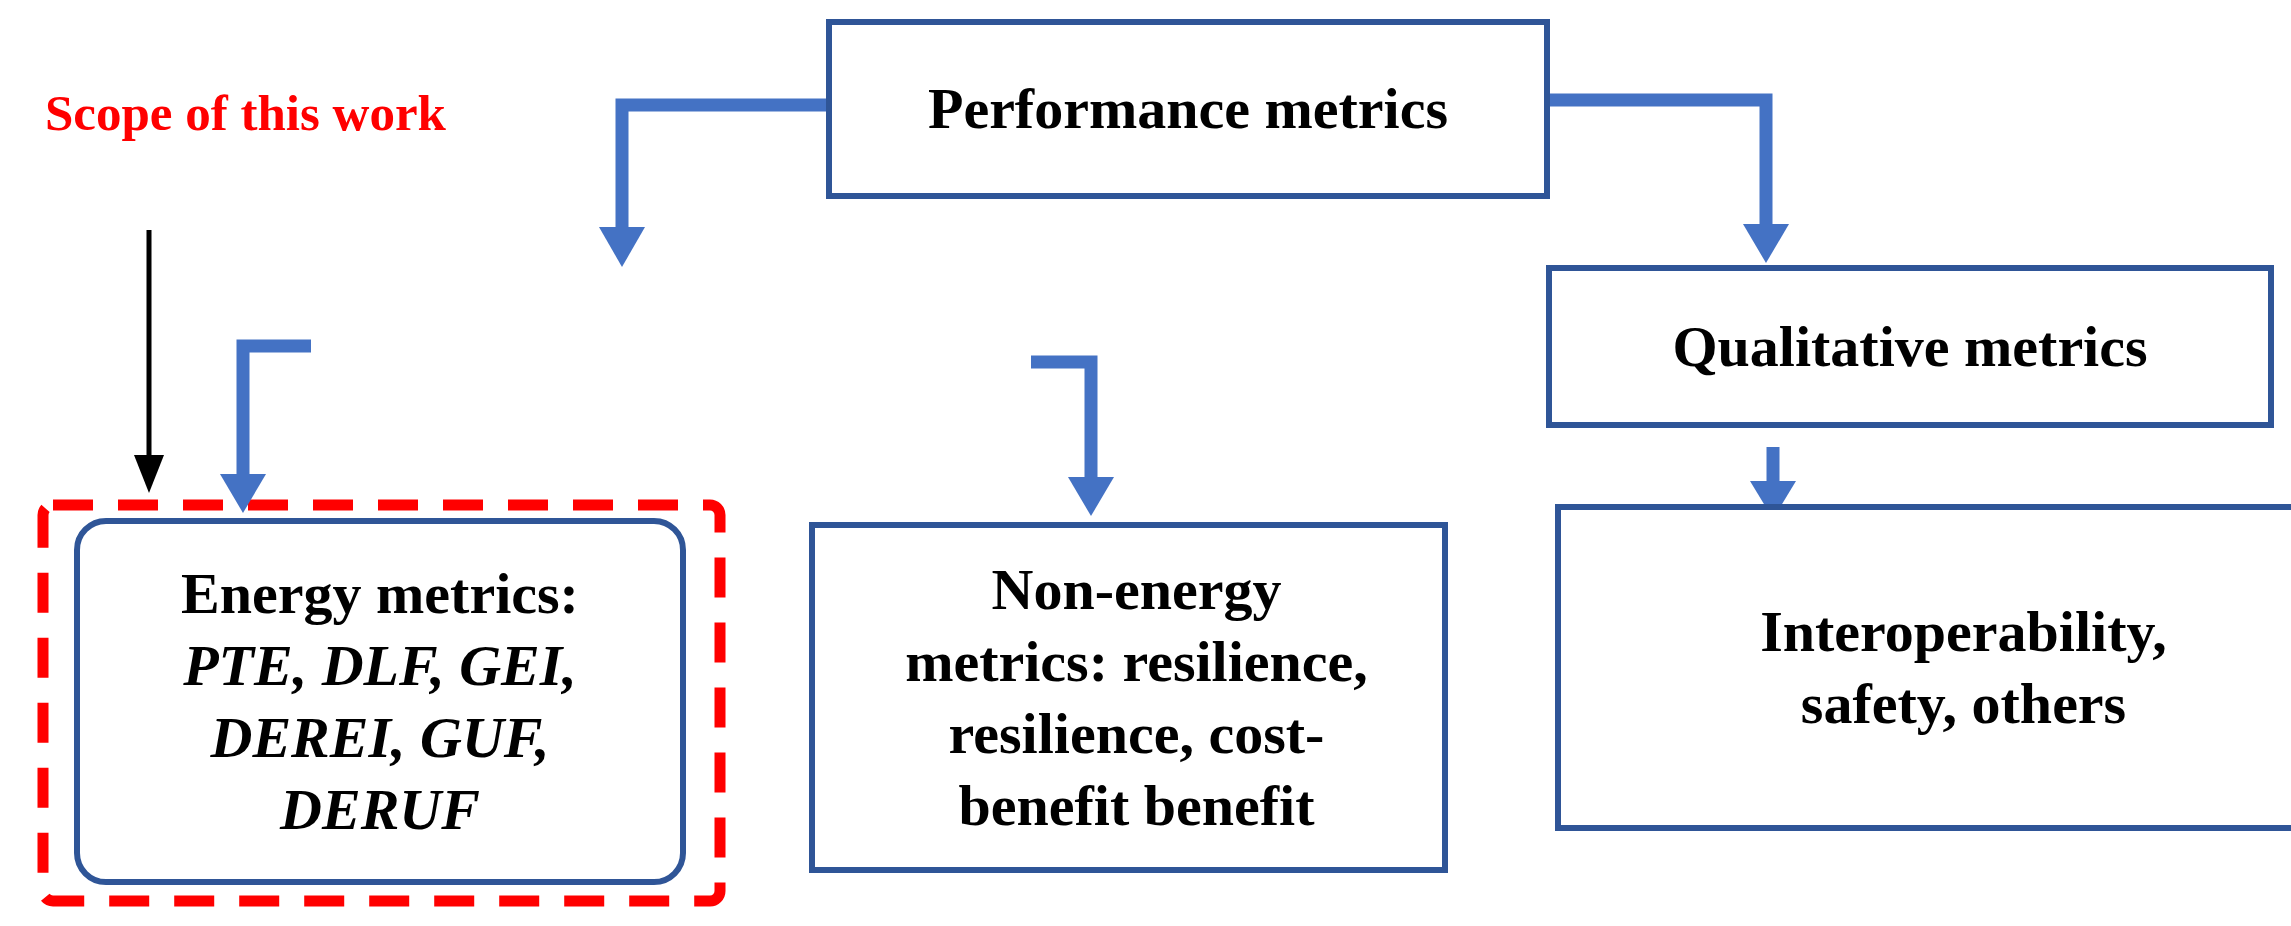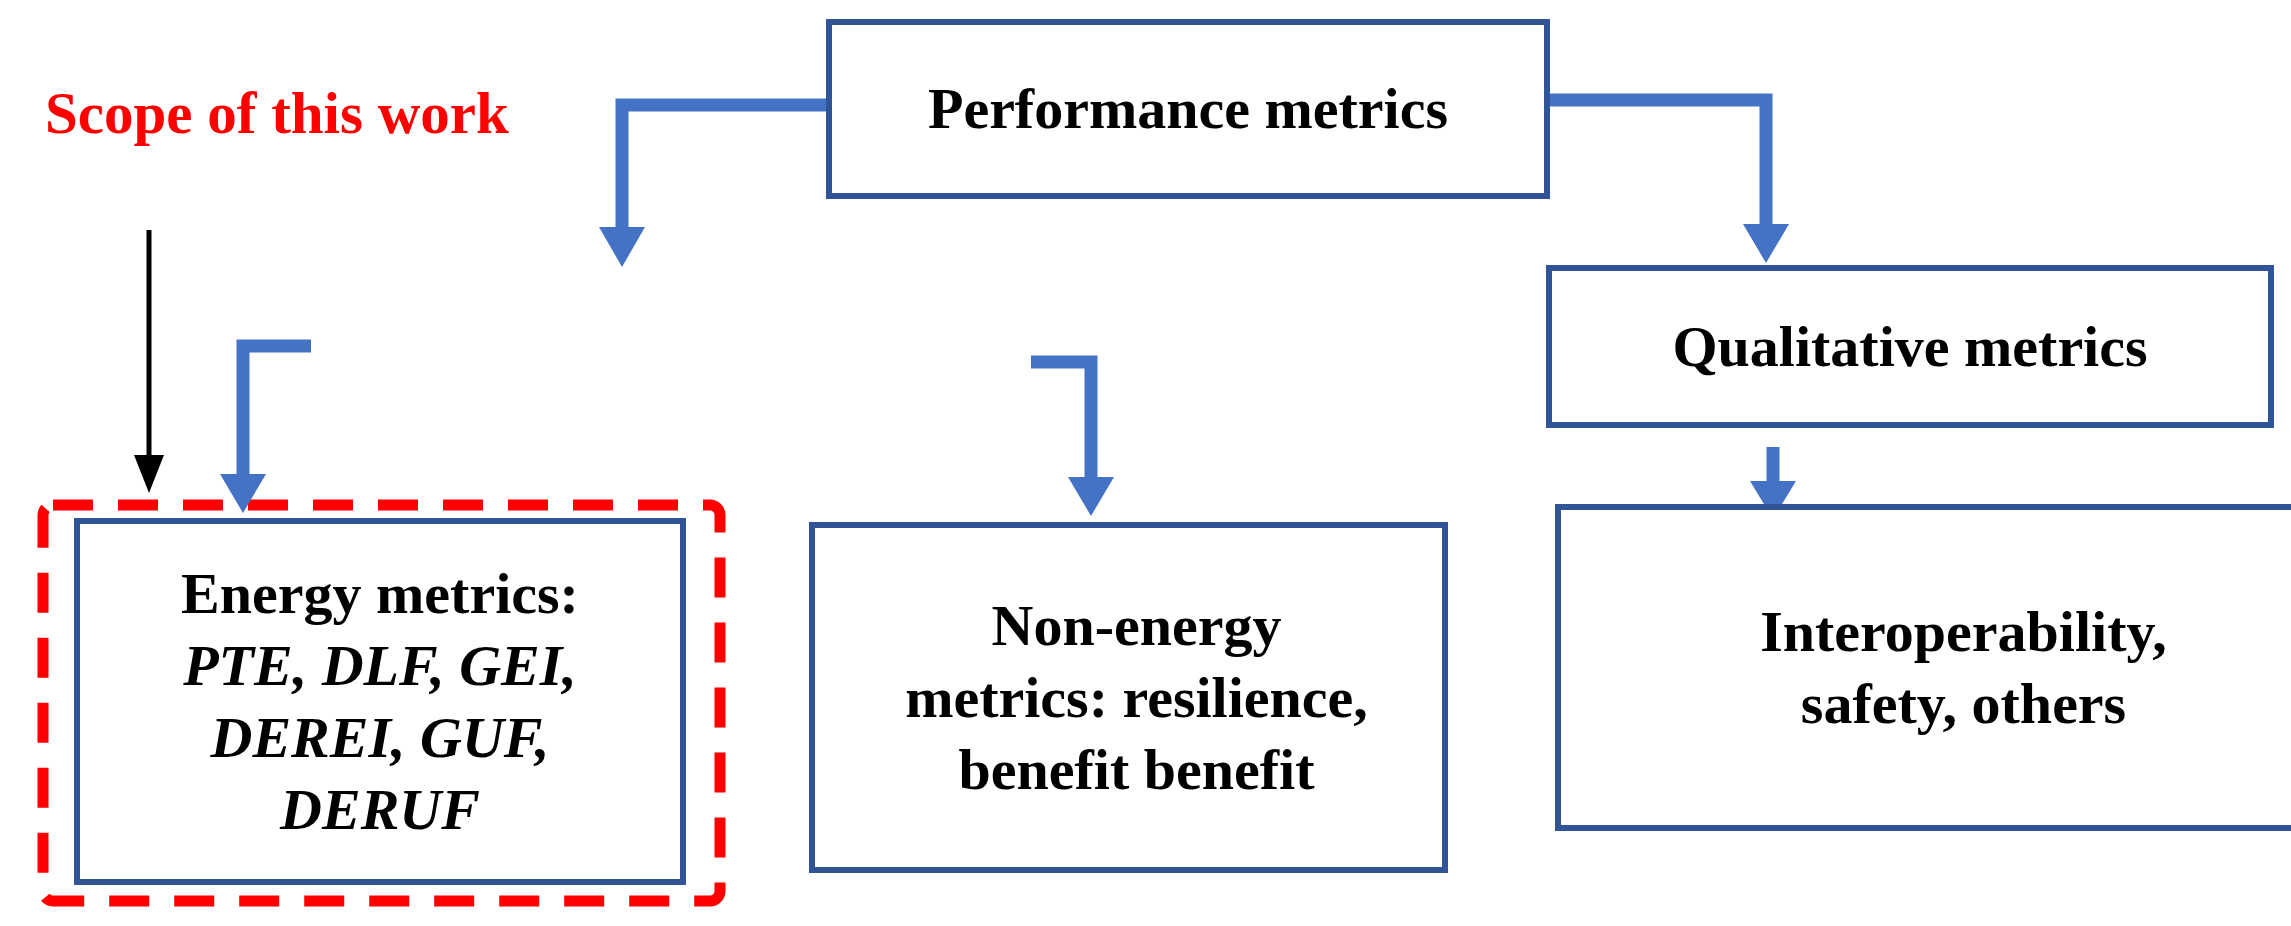--- a/index.html
+++ b/index.html
@@ -41,29 +41,29 @@
     color: var(--text);
     font-weight: bold;
     font-size: 58px;
     line-height: 72px;
   }
   .node .line { display: block; white-space: nowrap; }
   .italic { font-style: italic; }
   #node-performance   { left: 826px;  top: 19px;  width: 724px; height: 180px; }
   #node-quantitative  { left: 307px;  top: 269px; width: 726px; height: 180px; }
   #node-qualitative   { left: 1546px; top: 265px; width: 728px; height: 163px; }
-  #node-energy        { left: 74px;   top: 518px; width: 612px; height: 367px; }
+  #node-energy        { left: 74px;   top: 518px; width: 612px; height: 367px; border-radius: 32px; }
   #node-non-energy    { left: 809px;  top: 522px; width: 639px; height: 351px; padding-left: 16px; }
   #node-interop       { left: 1555px; top: 504px; width: 817px; height: 327px; }
   #scope-label {
     position: absolute;
     left: 45px; top: 84px;
     color: var(--scope-red);
     font-weight: bold;
-    font-size: 59px;
+    font-size: 51px;
     line-height: 58px;
     white-space: nowrap;
   }
 </style>
 </head>
 <body>
 
 <div id="canvas">
 
   <svg id="connector-layer" viewBox="0 0 2291 926" xmlns="http://www.w3.org/2000/svg">
@@ -106,20 +106,21 @@
   <div class="node" id="node-energy">
     <span class="line">Energy metrics:</span>
     <span class="line italic">PTE, DLF, GEI,</span>
     <span class="line italic">DEREI, GUF,</span>
     <span class="line italic">DERUF</span>
   </div>
 
   <div class="node" id="node-non-energy">
     <span class="line">Non-energy</span>
     <span class="line">metrics: resilience,</span>
+    <span class="line">resilience, cost-</span>
     <span class="line">benefit benefit</span>
   </div>
 
   <div class="node" id="node-interop">
     <span class="line">Interoperability,</span>
     <span class="line">safety, others</span>
   </div>
 
 </div>
 

